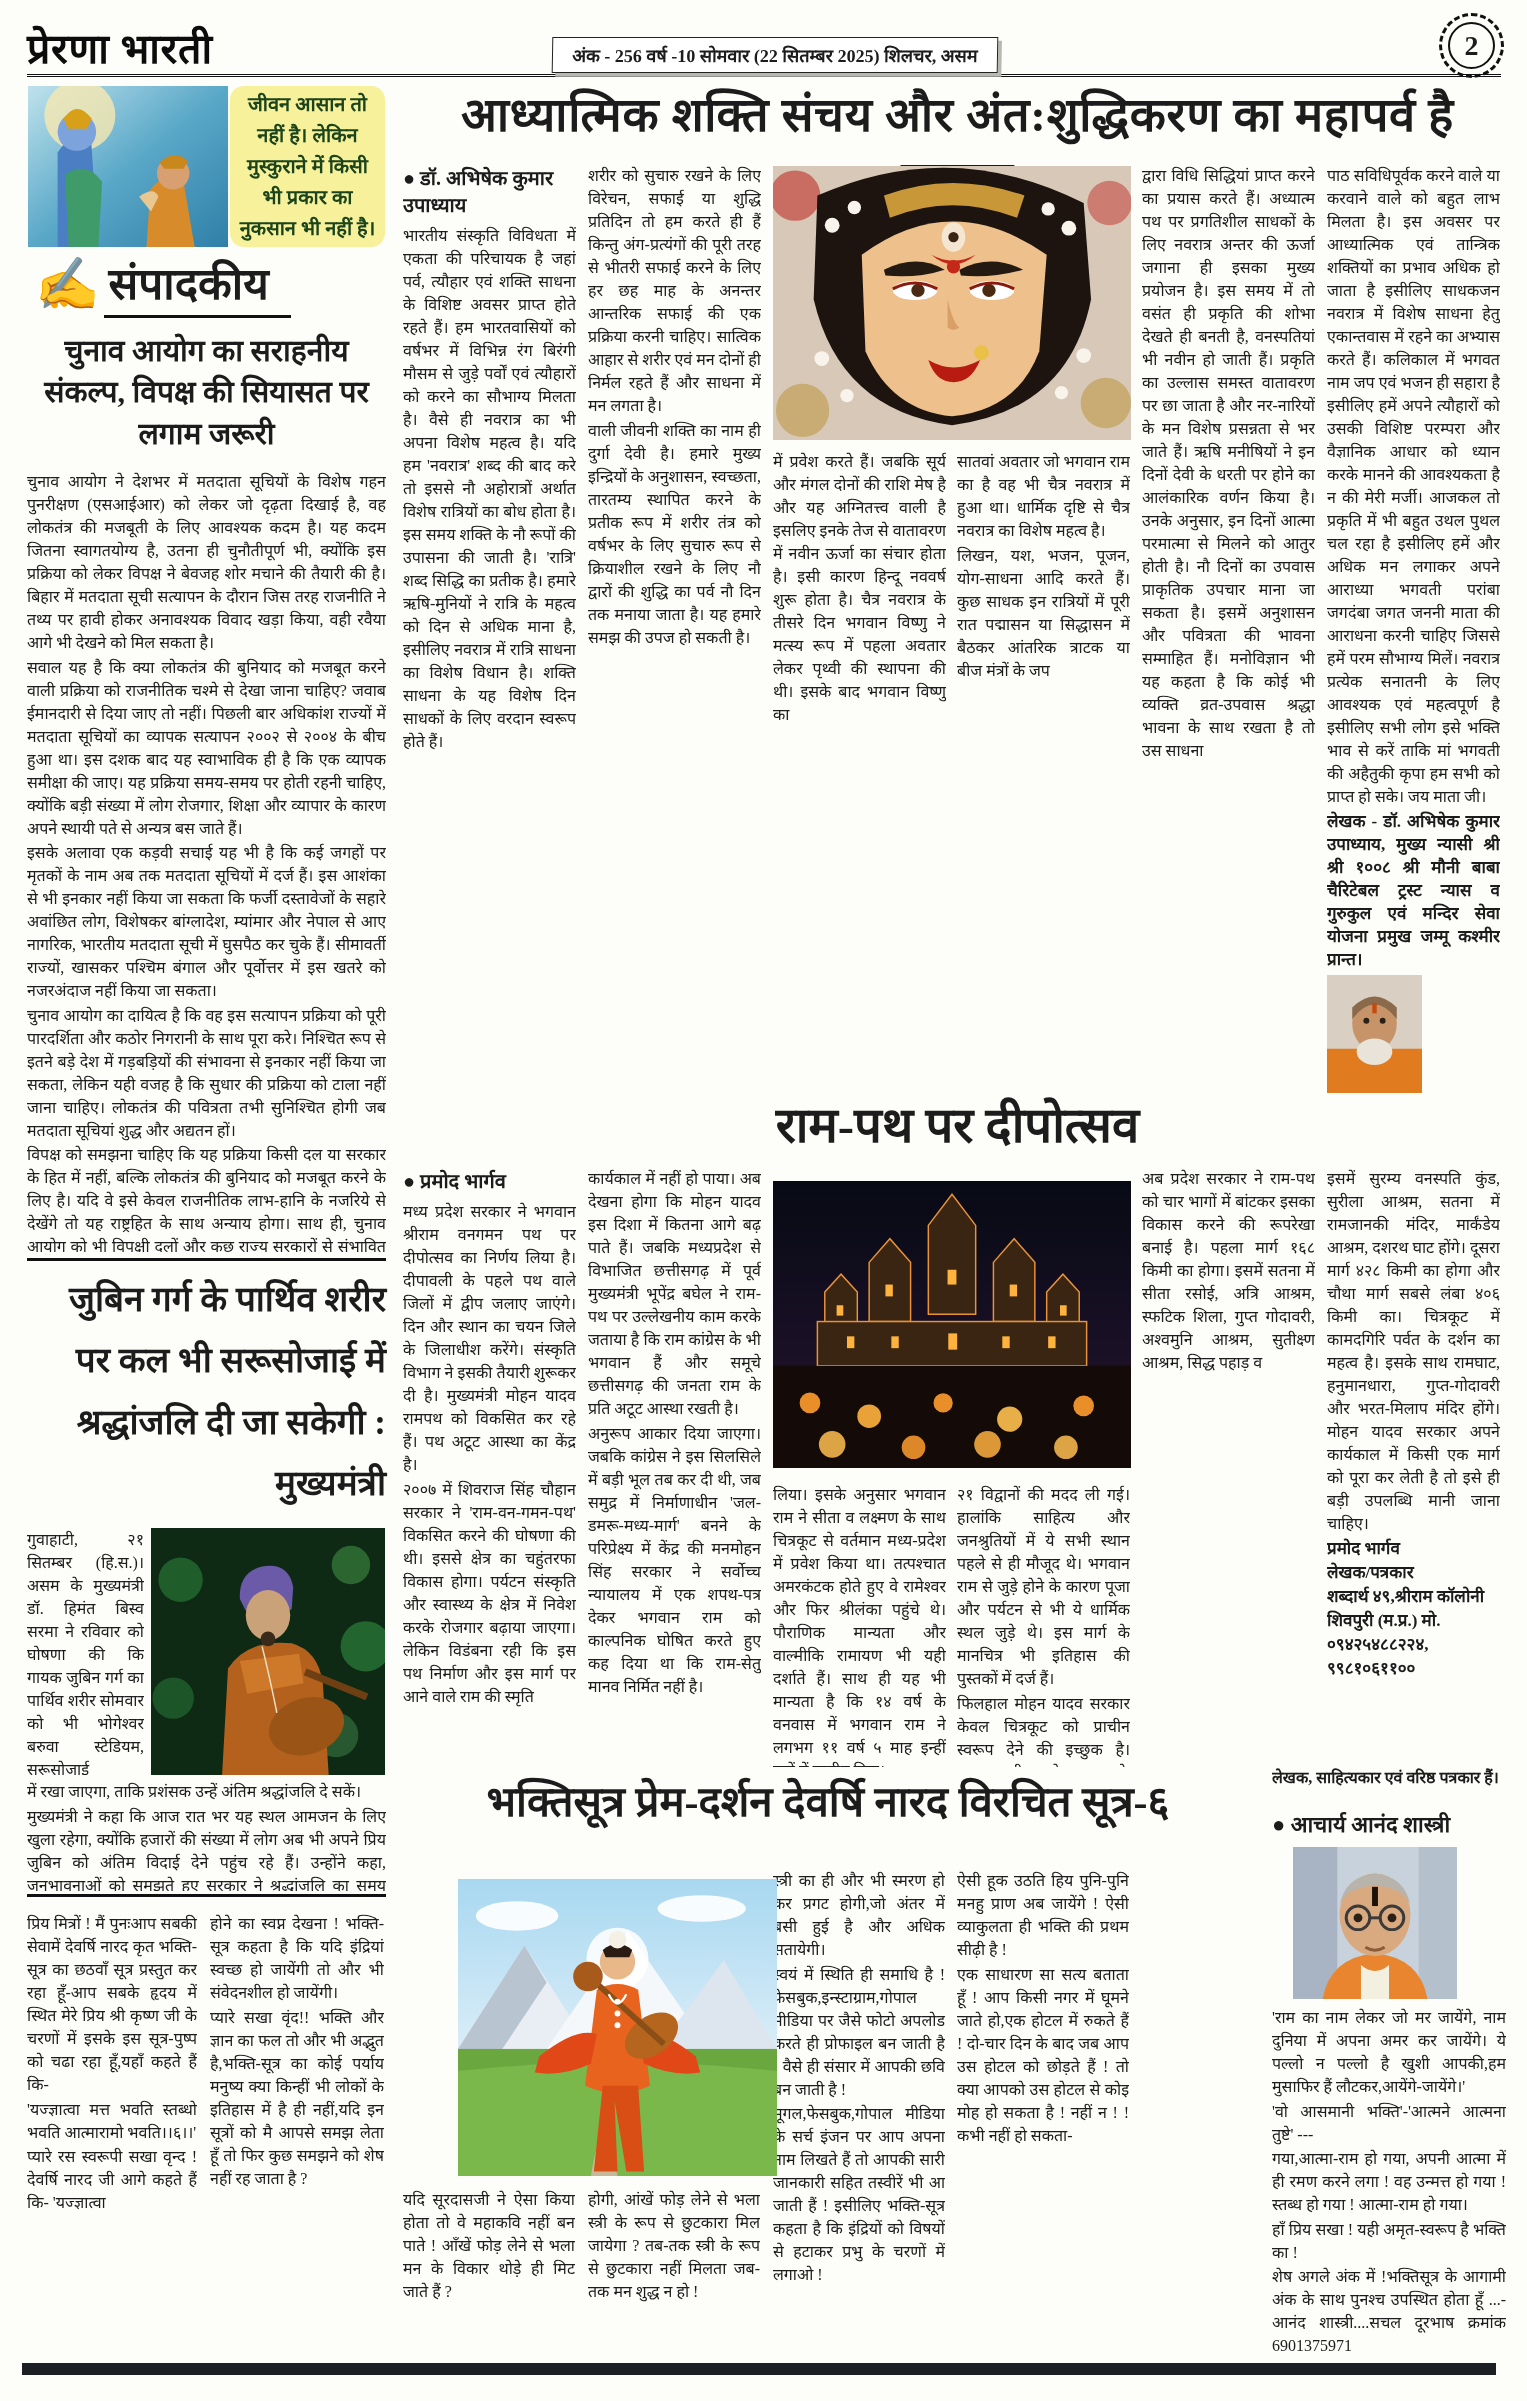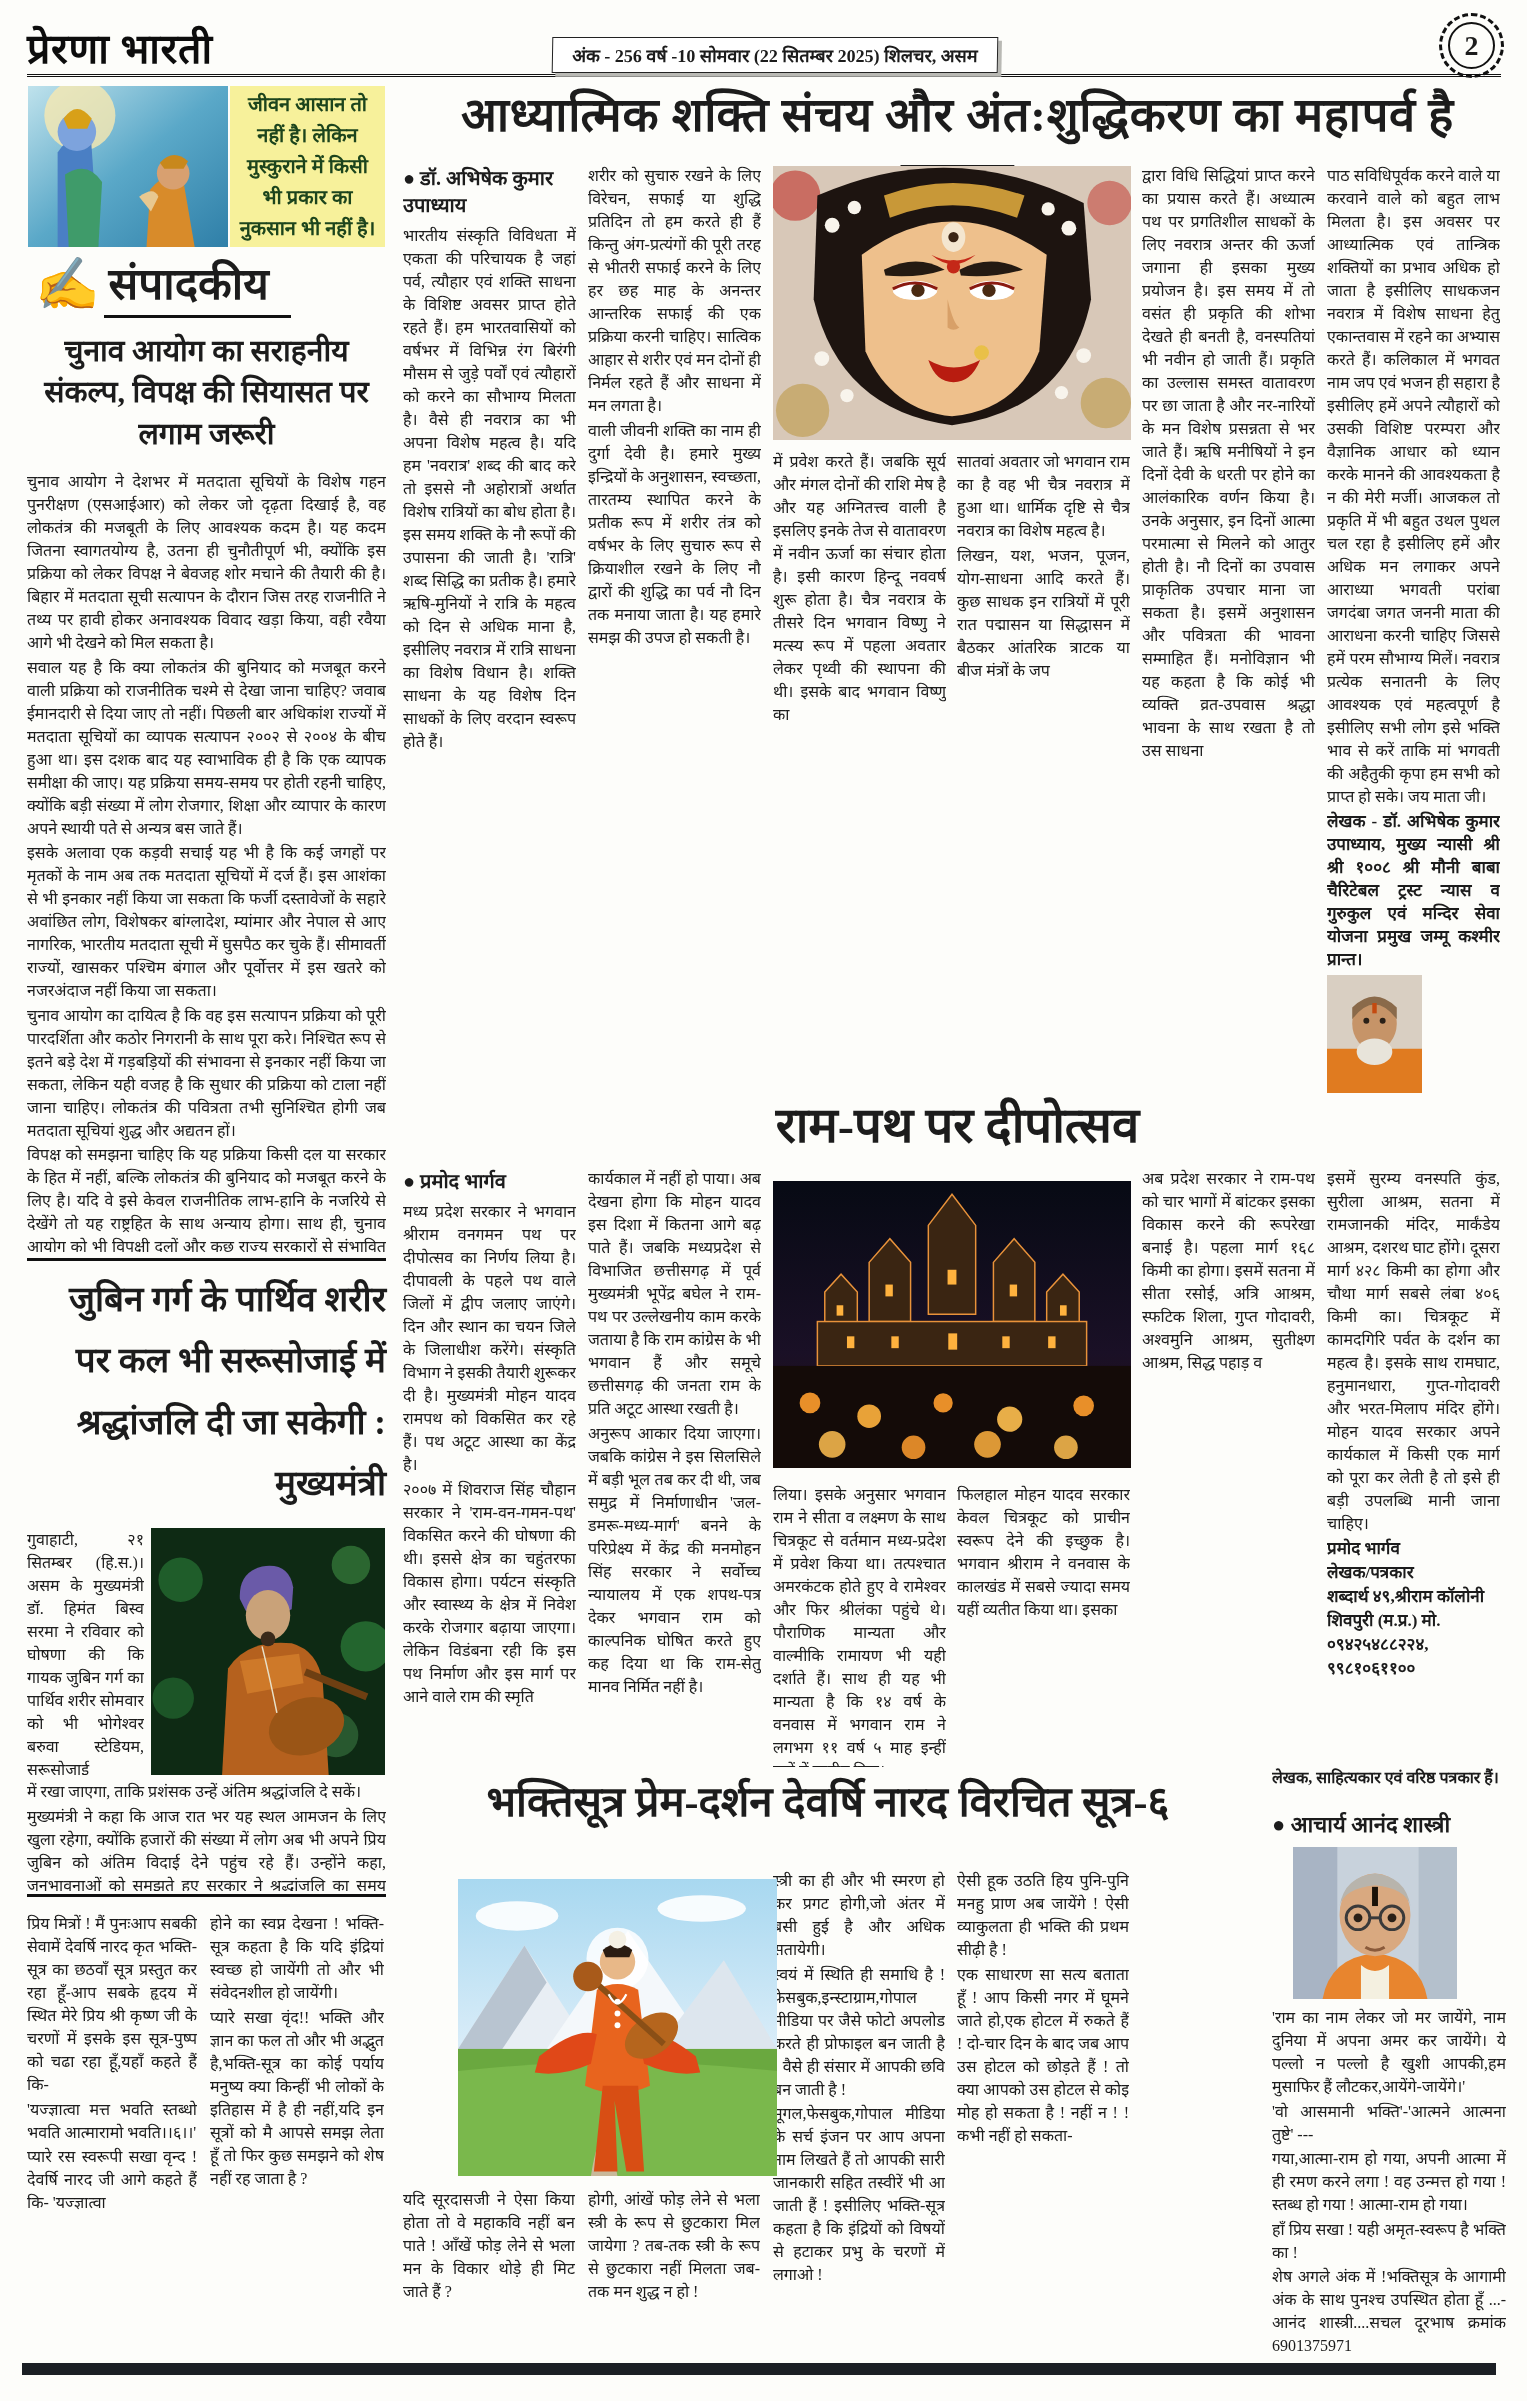--- a/index.html
+++ b/index.html
@@ -5,21 +5,21 @@
   html,body{margin:0;padding:0;background:#e8e6e0;}
   #page{position:relative;width:1528px;height:2401px;background:#fdfdfa;font-family:"Liberation Serif","DejaVu Serif",serif;color:#1c1c1c;overflow:hidden;}
   .abs{position:absolute;}
   
   #masthead{left:27px;top:19px;width:355px;font-size:41px;font-weight:900;letter-spacing:0.7px;color:#0c0c0c;}
   #headrule{left:27px;top:74px;width:1474px;border-top:3.7px double #111;}
   #issuebox{left:552px;top:37px;width:444px;height:34px;border:1.5px solid #222;background:#fff;box-shadow:3.7px 3.7px 0 #b9b9b4;display:flex;align-items:center;justify-content:center;font-size:18px;font-weight:700;transform:skewX(-1deg);}
   #pageseal{left:1439px;top:13.3px;width:59px;height:59px;border:3px dashed #111;border-radius:50%;display:flex;align-items:center;justify-content:center;}
   #pageseal .inner{width:43px;height:43px;border:2.2px solid #111;border-radius:50%;display:flex;align-items:center;justify-content:center;font-size:28px;font-weight:700;}
   
-  #quotebox{left:230px;top:86px;width:155px;height:161px;background:#f7f19b;display:flex;align-items:center;}
+  #quotebox{left:230px;top:86px;width:155px;height:161px;background:#f7f19b;display:flex;align-items:center;border-radius:14px;}
   #quotebox p{margin:0;padding:4.4px 7.4px;font-size:20px;line-height:1.55;font-weight:700;color:#1c441c;text-align:center;}
   #krishna{left:28px;top:86px;width:200px;height:161px;}
   
   #edlabelrow{left:35px;top:253px;width:349px;height:64px;display:flex;align-items:center;}
   #penicon{font-size:52px;line-height:52px;margin-right:4.4px;}
   #edlabel{font-size:44px;font-weight:900;border-bottom:3.7px solid #111;padding:0 22px 3px 4.4px;}
   #edheadline{left:27px;top:330px;width:359px;font-size:30px;line-height:1.38;font-weight:900;text-align:center;}
   #edbody{left:27px;top:470px;width:359px;height:782px;overflow:hidden;}
   .bp{margin:0 0 1.5px 0;font-size:16px;line-height:23px;text-align:justify;text-indent:0;}
   
@@ -221,20 +221,21 @@
       </div>
   </div>
   <div class="abs ncol" style="left:588px;top:1167px;height:600px;">
       <p class="bp">कार्यकाल में नहीं हो पाया। अब देखना होगा कि मोहन यादव इस दिशा में कितना आगे बढ़ पाते हैं। जबकि मध्यप्रदेश से विभाजित छत्तीसगढ़ में पूर्व मुख्यमंत्री भूपेंद्र बघेल ने राम-पथ पर उल्लेखनीय काम करके जताया है कि राम कांग्रेस के भी भगवान हैं और समूचे छत्तीसगढ़ की जनता राम के प्रति अटूट आस्था रखती है।</p>
       <p class="bp">अनुरूप आकार दिया जाएगा। जबकि कांग्रेस ने इस सिलसिले में बड़ी भूल तब कर दी थी, जब समुद्र में निर्माणाधीन 'जल-डमरू-मध्य-मार्ग' बनने के परिप्रेक्ष्य में केंद्र की मनमोहन सिंह सरकार ने सर्वोच्च न्यायालय में एक शपथ-पत्र देकर भगवान राम को काल्पनिक घोषित करते हुए कह दिया था कि राम-सेतु मानव निर्मित नहीं है।</p>
     </div>
   <div class="abs ncol" style="left:773px;top:1483px;height:284px;">
       <p class="bp">लिया। इसके अनुसार भगवान राम ने सीता व लक्ष्मण के साथ चित्रकूट से वर्तमान मध्य-प्रदेश में प्रवेश किया था। तत्पश्चात अमरकंटक होते हुए वे रामेश्वर और फिर श्रीलंका पहुंचे थे। पौराणिक मान्यता और वाल्मीकि रामायण भी यही दर्शाते हैं। साथ ही यह भी मान्यता है कि १४ वर्ष के वनवास में भगवान राम ने लगभग ११ वर्ष ५ माह इन्हीं वनों में व्यतीत किए।</p>
     </div>
   <div class="abs ncol" style="left:957px;top:1483px;height:284px;">
+      <p class="bp">२१ विद्वानों की मदद ली गई। हालांकि साहित्य और जनश्रुतियों में ये सभी स्थान पहले से ही मौजूद थे। भगवान राम से जुड़े होने के कारण पूजा और पर्यटन से भी ये धार्मिक स्थल जुड़े थे। इस मार्ग के मानचित्र भी इतिहास की पुस्तकों में दर्ज हैं।</p>
       <p class="bp">फिलहाल मोहन यादव सरकार केवल चित्रकूट को प्राचीन स्वरूप देने की इच्छुक है। भगवान श्रीराम ने वनवास के कालखंड में सबसे ज्यादा समय यहीं व्यतीत किया था। इसका</p>
     </div>
   <div class="abs ncol" style="left:1142px;top:1167px;height:603px;">
       <p class="bp">अब प्रदेश सरकार ने राम-पथ को चार भागों में बांटकर इसका विकास करने की रूपरेखा बनाई है। पहला मार्ग १६८ किमी का होगा। इसमें सतना में सीता रसोई, अत्रि आश्रम, स्फटिक शिला, गुप्त गोदावरी, अश्वमुनि आश्रम, सुतीक्ष्ण आश्रम, सिद्ध पहाड़ व</p>
     </div>
   <div class="abs ncol" style="left:1327px;top:1167px;height:657px;">
     <div>
         <p class="bp">इसमें सुरम्य वनस्पति कुंड, सुरीला आश्रम, सतना में रामजानकी मंदिर, मार्कंडेय आश्रम, दशरथ घाट होंगे। दूसरा मार्ग ४२८ किमी का होगा और चौथा मार्ग सबसे लंबा ४०६ किमी का। चित्रकूट में कामदगिरि पर्वत के दर्शन का महत्व है। इसके साथ रामघाट, हनुमानधारा, गुप्त-गोदावरी और भरत-मिलाप मंदिर होंगे। मोहन यादव सरकार अपने कार्यकाल में किसी एक मार्ग को पूरा कर लेती है तो इसे ही बड़ी उपलब्धि मानी जाना चाहिए।</p>
       </div>
     <div class="sig">

